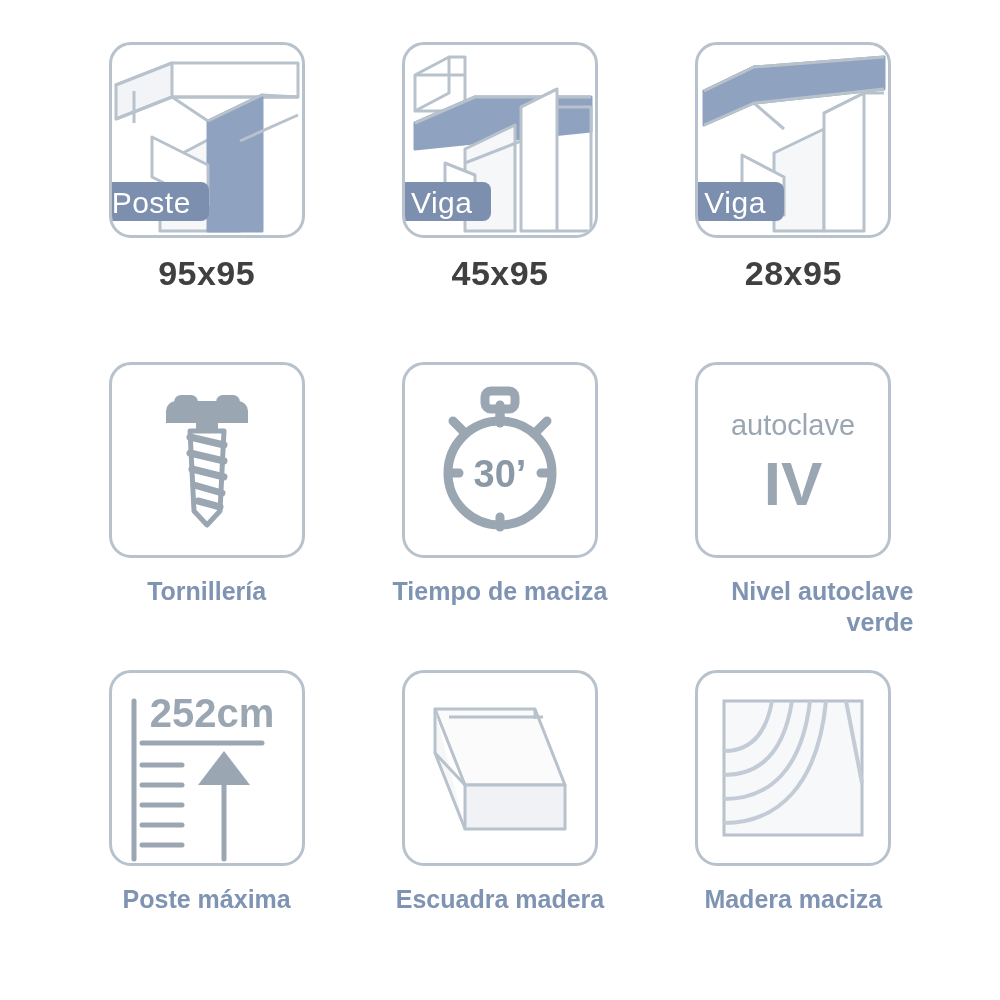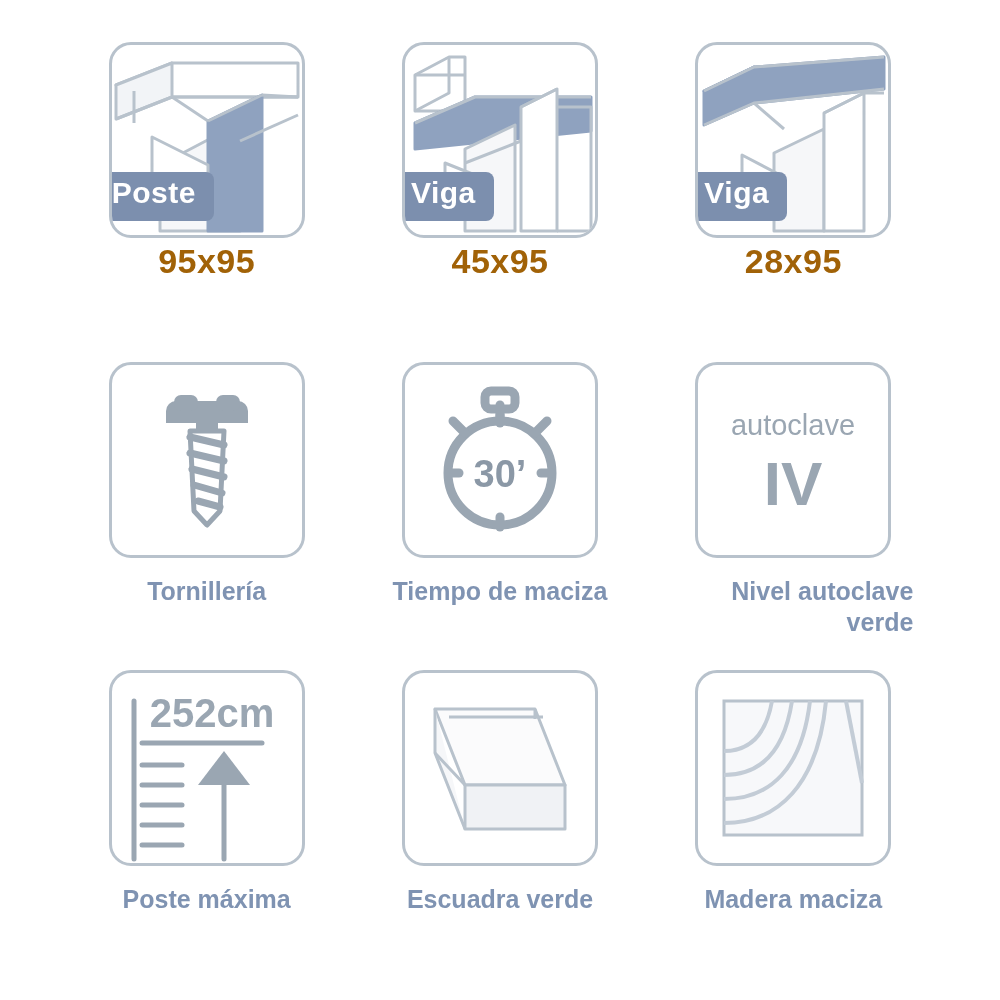--- a/index.html
+++ b/index.html
@@ -47,33 +47,33 @@
   .tile svg { display: block; }
 
   
   .chip {
     position: absolute;
     left: -18px;
     bottom: 14px;
     background: #7c8fae;
     color: #ffffff;
     font-size: 30px;
-    font-weight: bold;
-    padding: 4px 18px 11px 18px;
+    font-weight: normal;
+    padding: 4px 18px 1px 18px;
     border-radius: 8px;
     line-height: 1.15;
     letter-spacing: 0.5px;
     white-space: nowrap;
   }
   .chip.narrow { left: -12px; }
   .dim {
-    margin-top: 4px;
+    margin-top: 16px;
     font-size: 34px;
     font-weight: bold;
-    color: #a16207;
+    color: #404040;
     letter-spacing: 0.5px;
   }
   .caption {
     margin-top: 18px;
     font-size: 25px;
     font-weight: bold;
     color: #7f93b2;
     text-align: right;
     line-height: 1.25;
     max-width: 240px;
@@ -233,21 +233,21 @@
           <g fill="none" stroke="#b8c2cc" stroke-width="3" stroke-linejoin="round">
             <path d="M30 36 L130 36 L160 112 L60 112 Z" fill="#fbfbfc"></path>
             <path d="M60 112 L160 112 L160 156 L60 156 Z" fill="#f0f2f5"></path>
             <path d="M30 36 L30 80 L60 156" fill="#f6f7f9"></path>
             <path d="M30 80 L60 112"></path>
             <path d="M130 36 L130 46"></path>
             <path d="M44 44 L138 44"></path>
           </g>
         </svg>
       </div>
-      <div class="caption">Escuadra verde</div>
+      <div class="caption">Escuadra madera</div>
     </div>
 
     <div class="cell row3">
       <div class="tile">
         <svg width="190" height="190" viewBox="0 0 190 190">
           <rect x="26" y="28" width="138" height="134" fill="#f7f8fa" stroke="#b8c2cc" stroke-width="3"></rect>
           <g fill="none" stroke="#c3ccd6" stroke-width="4">
             <path d="M26 150 C 80 150, 120 112, 128 28"></path>
             <path d="M26 126 C 72 126, 104 96, 112 28"></path>
             <path d="M26 102 C 62 102, 86 80, 94 28"></path>

